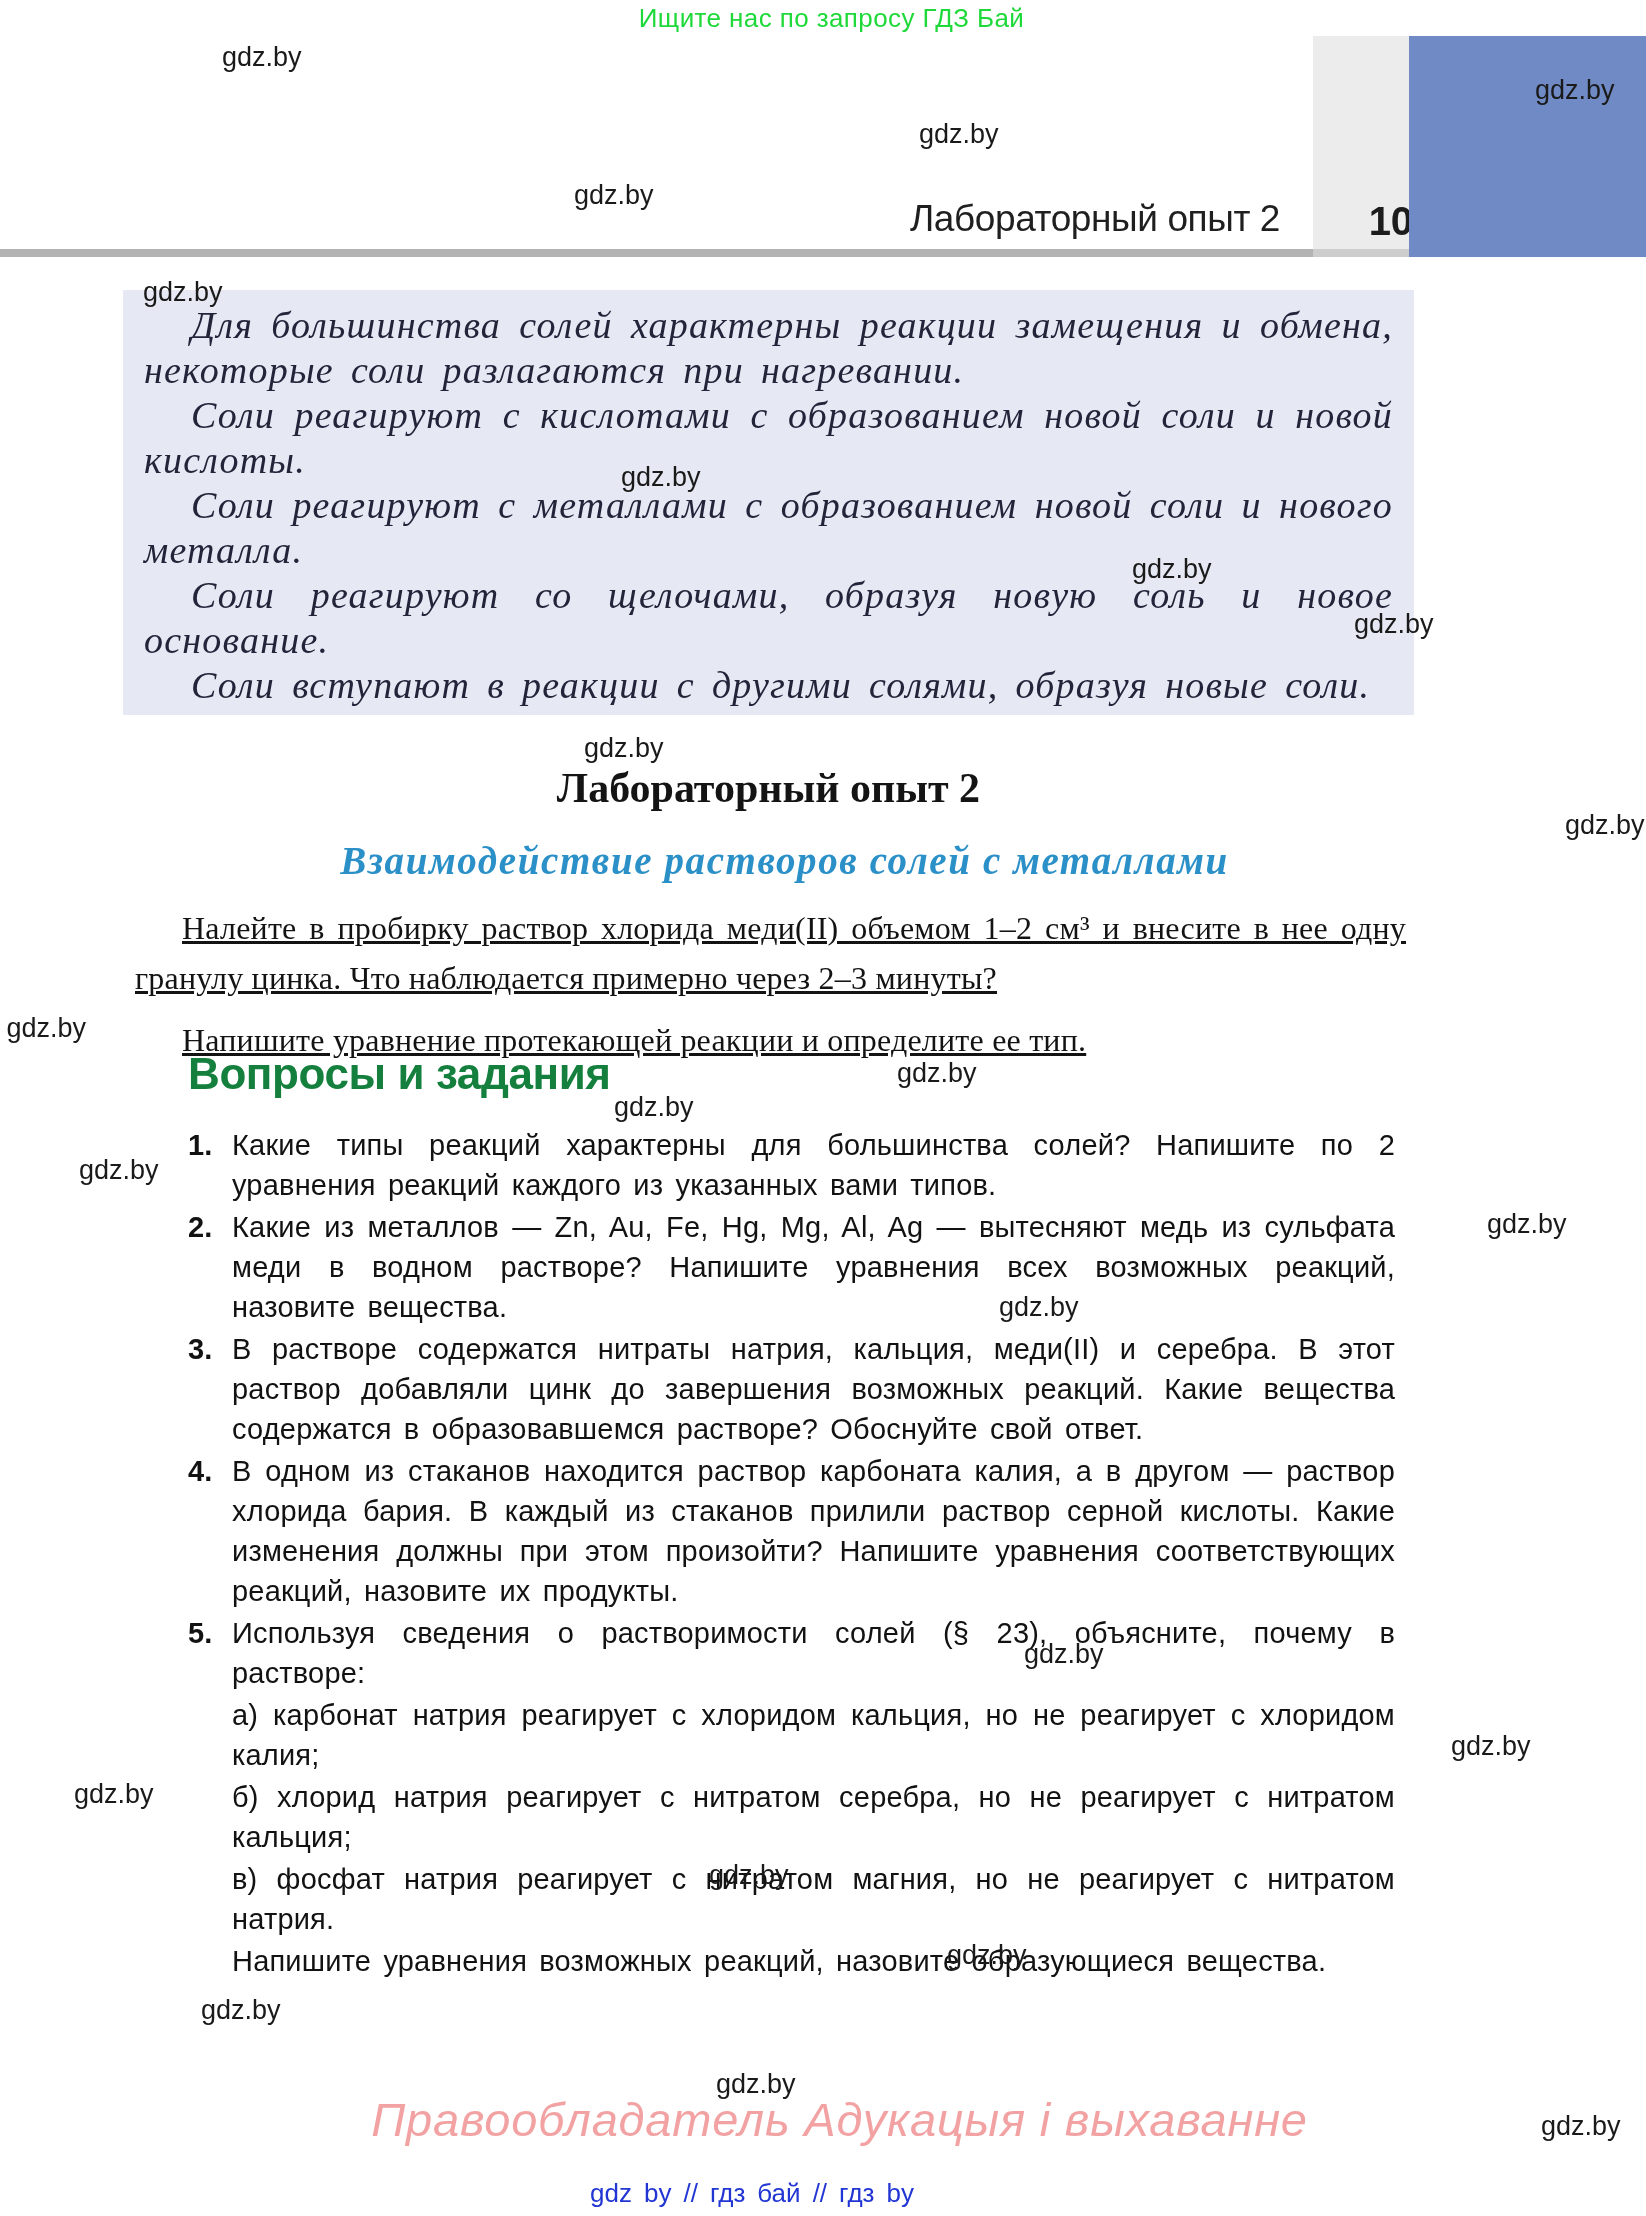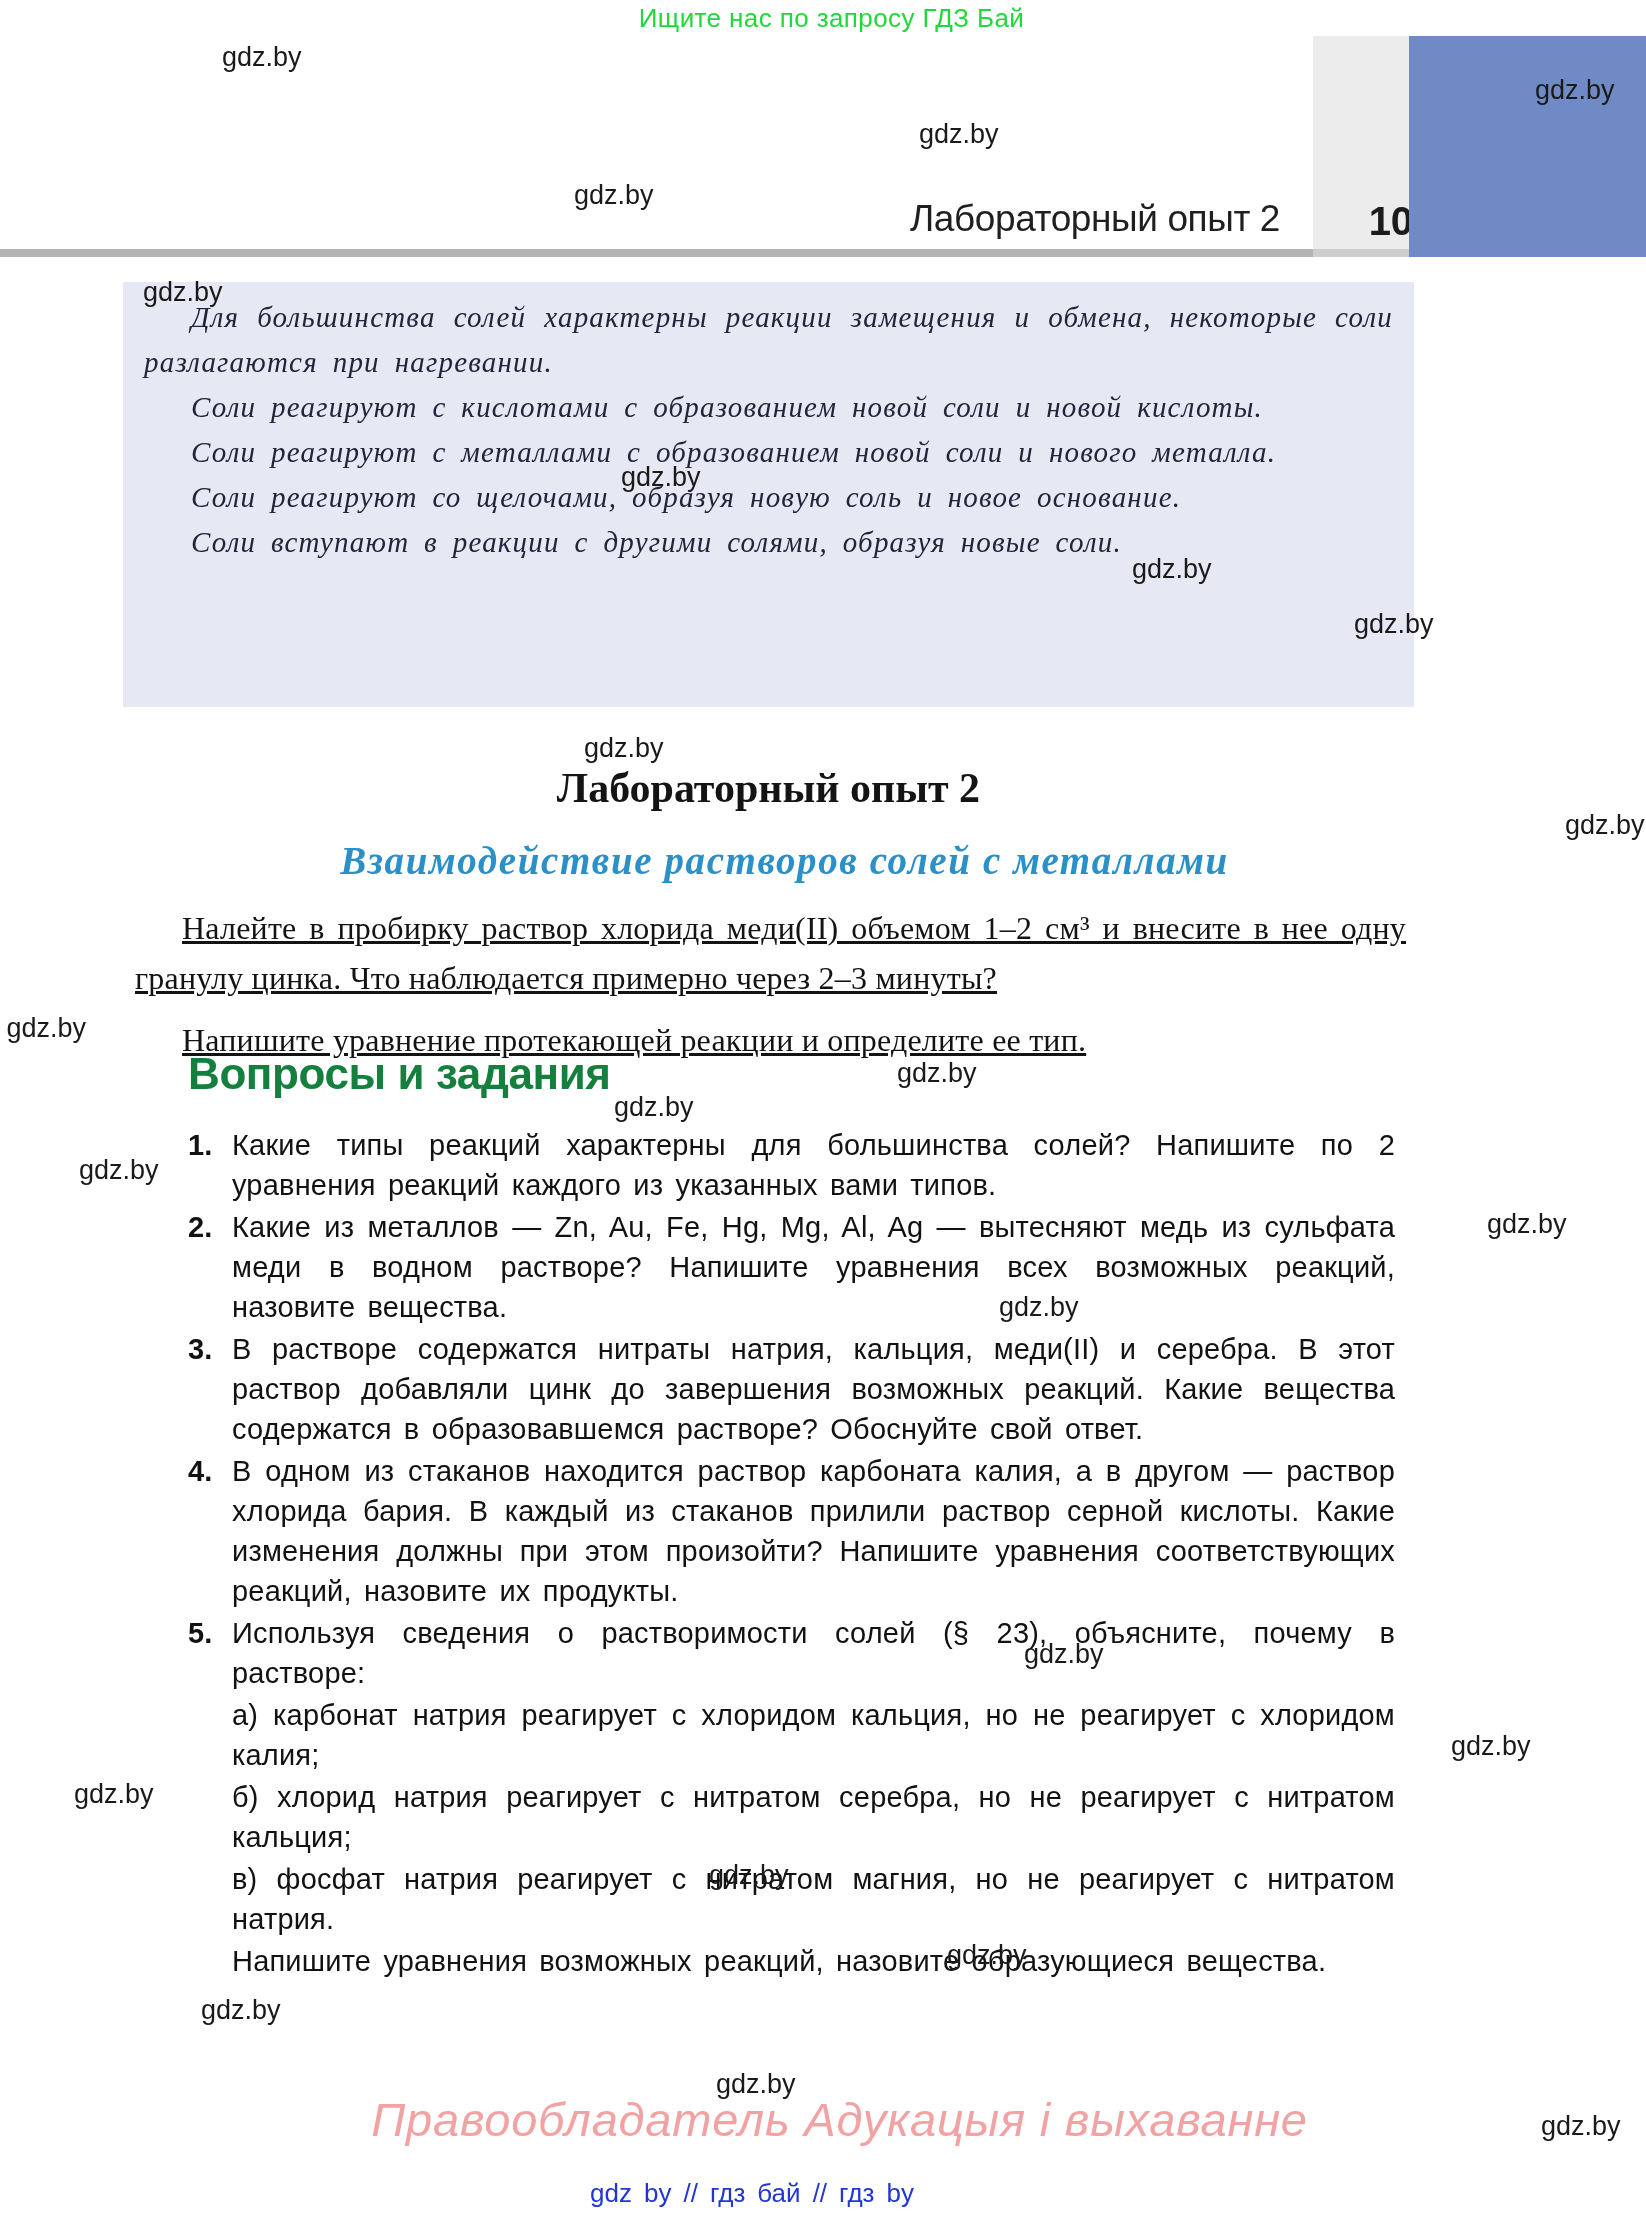--- a/index.html
+++ b/index.html
@@ -22,23 +22,23 @@
     background:#ececec;display:flex;align-items:flex-end;justify-content:center;padding-left:41px;
   }
   .pagenum{font-size:40px;font-weight:bold;color:#1c1c1c;padding-bottom:13px;}
   .corner-box{
     position:absolute;left:1409px;top:36px;width:238px;height:221px;background:#6f8ac4;
   }
   .header-rule-main{position:absolute;left:0;top:249px;width:1313px;height:8px;background:#b3b3b3;}
   .header-rule-sub{position:absolute;left:1313px;top:249px;width:96px;height:8px;background:#cdcdcd;}
   
   .summary-box{
-    position:absolute;left:123px;top:282px;width:1291px;height:425px;box-sizing:border-box;
+    position:absolute;left:123px;top:290px;width:1291px;height:425px;box-sizing:border-box;
     background:#e6e8f3;padding:13px 21px 8px 21px;overflow:hidden;
-    font-family:"Liberation Serif",serif;font-style:italic;font-size:29px;line-height:45px;
+    font-family:"Liberation Serif",serif;font-style:italic;font-size:38px;line-height:45px;
     color:#23233a;text-align:justify;letter-spacing:1.2px;word-spacing:6.4px;
   }
   .summary-box p{margin:0;text-indent:47px;}
   
   .lab-title{
     position:absolute;left:123px;top:764px;width:1291px;margin:0;text-align:center;
     font-family:"Liberation Serif",serif;font-weight:bold;font-size:42px;color:#141414;
   }
   .lab-subtitle{
     position:absolute;left:123px;top:822px;width:1291px;margin:16px;text-align:center;

